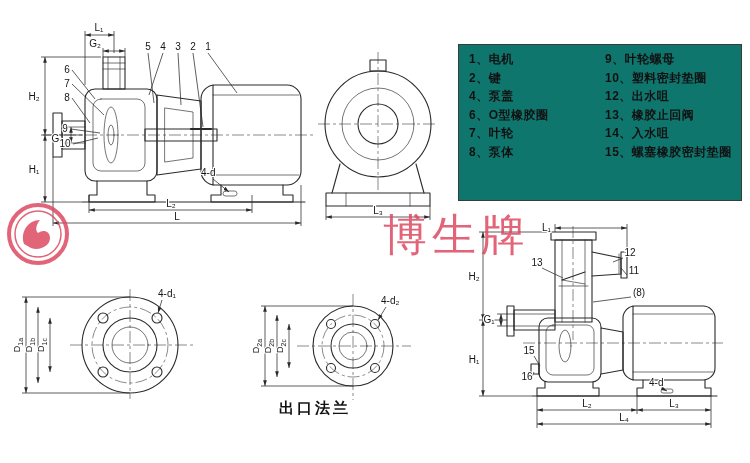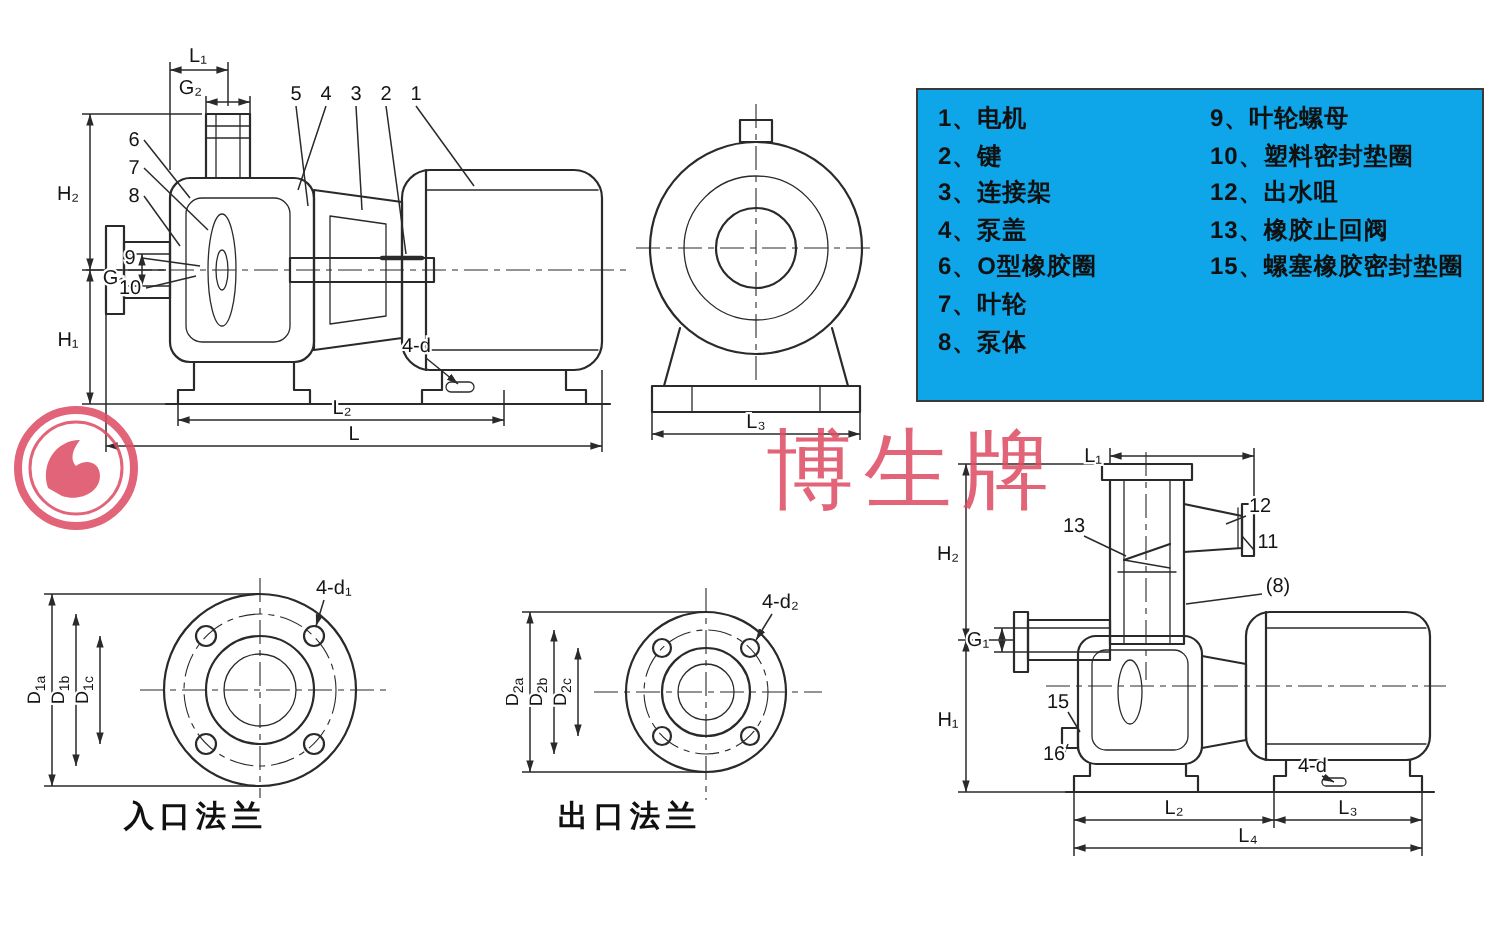--- a/index.html
+++ b/index.html
@@ -14,21 +14,21 @@
   .dim { stroke:#2a2a2a; fill:none; stroke-width:0.75; }
   .cl  { stroke:#2a2a2a; fill:none; stroke-width:0.55; stroke-dasharray:12 3 3 3; }
   svg text { font-family:"Liberation Sans", sans-serif; fill:#151515;
              paint-order:stroke; stroke:#ffffff; stroke-width:2.2px; }
   .lt   { font-size:10px; }
   .lt-s { font-size:9px; }
 
   
   #parts-box { position:absolute; left:458px; top:44px; width:284px; height:157px;
                border:1.5px solid #3a3a3a; display:flex; padding:5px 0 0 10px;
-               background:#0ea5e9; z-index:2; }
+               background:#0f766e; z-index:2; }
   .pl-col { width:50%; }
   .pl-item { font-size:12px; line-height:18.6px; color:#111; font-weight:700;
              letter-spacing:0.5px; white-space:nowrap; }
 
   
   #watermark { position:absolute; left:0; top:200px; width:100%; height:72px;
                z-index:5; color:#dd4a61; pointer-events:none; }
   #wm-logo { position:absolute; left:6px; top:2px; width:64px; height:64px; opacity:0.85; }
   #wm-text { position:absolute; left:74px; top:8px; font-size:40px; font-weight:bold;
              font-style:italic; opacity:0.85; white-space:nowrap; }
@@ -171,31 +171,31 @@
       <line x1="112" y1="158" x2="112" y2="172"></line>
       <line x1="8" y1="169" x2="112" y2="169" marker-start="url(#arw)" marker-end="url(#arw)"></line>
     </g>
     <text class="lt" x="60" y="166" text-anchor="middle">L₃</text>
   </svg>
 
   <div id="parts-box">
     <div class="pl-col">
       <div class="pl-item">1、电机</div>
       <div class="pl-item">2、键</div>
-      <div class="pl-item">3、连接架</div>
       <div class="pl-item">4、泵盖</div>
       <div class="pl-item">6、O型橡胶圈</div>
       <div class="pl-item">7、叶轮</div>
       <div class="pl-item">8、泵体</div>
     </div>
     <div class="pl-col">
       <div class="pl-item">9、叶轮螺母</div>
       <div class="pl-item">10、塑料密封垫圈</div>
       <div class="pl-item">12、出水咀</div>
       <div class="pl-item">13、橡胶止回阀</div>
+      <div class="pl-item">14、入水咀</div>
       <div class="pl-item">15、螺塞橡胶密封垫圈</div>
     </div>
   </div>
 
   <div id="watermark">
     <svg id="wm-logo" viewBox="0 0 64 64">
       <circle cx="32" cy="32" r="29" fill="none" stroke="#dd4a61" stroke-width="4"></circle>
       <circle cx="32" cy="32" r="23" fill="none" stroke="#dd4a61" stroke-width="1.5"></circle>
       <path d="M18 42 C14 30 22 18 34 18 C30 23 29 28 32 31 C37 27 44 29 44 36 C44 44 34 49 25 46 Z" fill="#dd4a61"></path>
       <circle cx="36" cy="22" r="2" fill="#ffffff"></circle>
@@ -222,21 +222,20 @@
       <line x1="14" y1="14" x2="14" y2="110" marker-start="url(#arw)" marker-end="url(#arw)"></line>
       <line x1="26" y1="24" x2="26" y2="100" marker-start="url(#arw)" marker-end="url(#arw)"></line>
       <line x1="38" y1="35" x2="38" y2="89" marker-start="url(#arw)" marker-end="url(#arw)"></line>
       <line x1="150" y1="17" x2="146" y2="30" marker-end="url(#arw)"></line>
     </g>
     <text class="lt-s" transform="rotate(-90 8 62)" x="8" y="62" text-anchor="middle"><tspan>D</tspan><tspan dy="2.5" font-size="7">1a</tspan></text>
     <text class="lt-s" transform="rotate(-90 20 62)" x="20" y="62" text-anchor="middle"><tspan>D</tspan><tspan dy="2.5" font-size="7">1b</tspan></text>
     <text class="lt-s" transform="rotate(-90 32 62)" x="32" y="62" text-anchor="middle"><tspan>D</tspan><tspan dy="2.5" font-size="7">1c</tspan></text>
     <text class="lt" x="146" y="14" text-anchor="start">4-d₁</text>
   </svg>
-  <div class="flange-title" style="left:38px;top:399px">入口法兰</div>
 
   <svg class="draw" style="left:253px;top:290px" width="170" height="112" viewBox="0 0 170 112">
     <line class="cl" x1="44" y1="56" x2="158" y2="56"></line>
     <line class="cl" x1="100" y1="4" x2="100" y2="110"></line>
     <circle class="cl" cx="100" cy="56" r="31"></circle>
     <g class="ln">
       <circle cx="100" cy="56" r="40"></circle>
       <circle cx="100" cy="56" r="22"></circle>
       <circle class="thin" cx="100" cy="56" r="14"></circle>
       <circle cx="122" cy="34" r="4.5"></circle>

